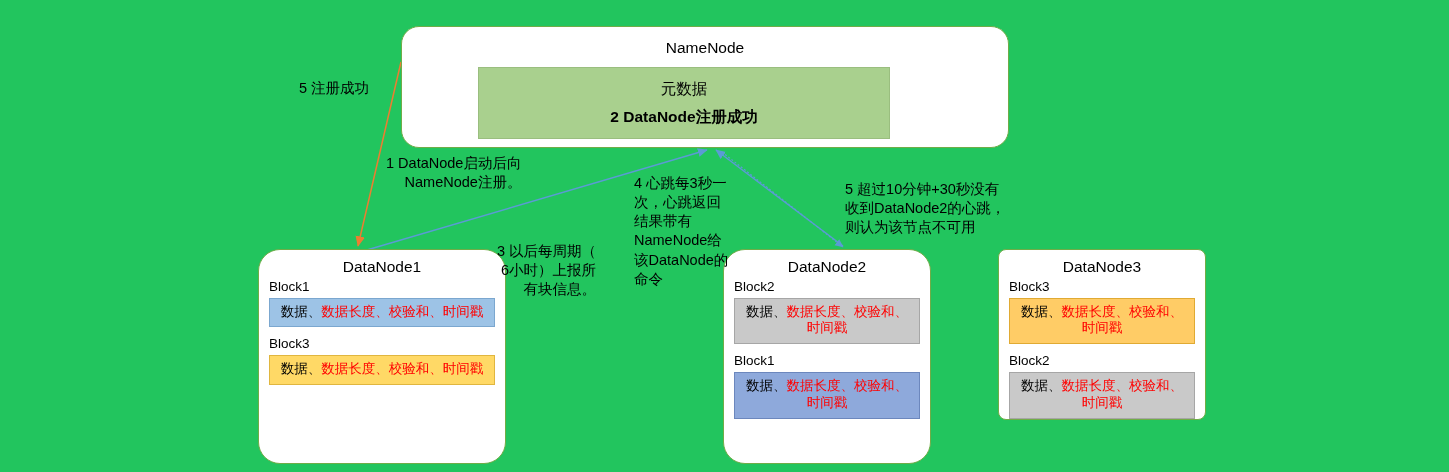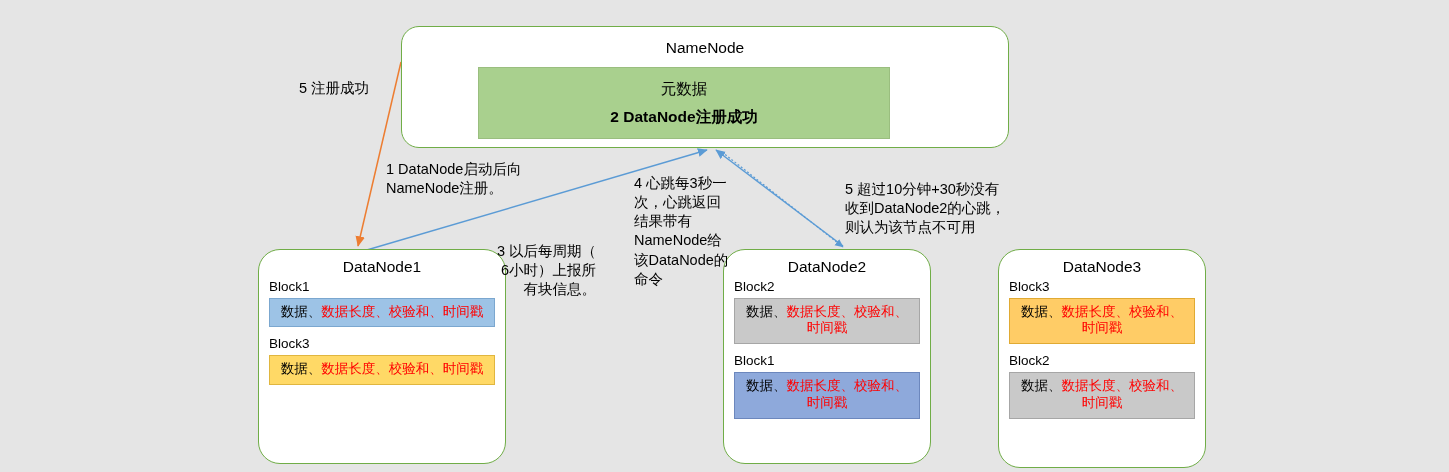--- a/index.html
+++ b/index.html
@@ -8,21 +8,21 @@
     background: #ffffff;
   }
   body {
     font-family: "Liberation Sans", "DejaVu Sans", sans-serif;
     color: #000000;
   }
   #canvas {
     position: relative;
     width: 1449px;
     height: 472px;
-    background: #e5e5e5;
+    background: #22c55e;
     overflow: hidden;
   }
   svg.edges {
     position: absolute;
     left: 0; top: 0;
     width: 1449px;
     height: 472px;
     pointer-events: none;
   }
 
@@ -71,21 +71,21 @@
   }
   .meta-line2 {
     font-size: 15.5px;
     color: #000000;
     font-weight: bold;
   }
 
   
   #datanode1 { left: 258px; top: 249px; width: 248px; height: 215px; }
   #datanode2 { left: 723px; top: 249px; width: 208px; height: 215px; }
-  #datanode3 { left: 998px; top: 249px; width: 208px; height: 219px; }
+  #datanode3 { left: 998px; top: 249px; width: 208px; height: 171px; border-radius: 8px; }
   .node-box .node-title { margin-top: 8px; margin-bottom: 4px; }
 
   .block-group { margin: 0 10px; }
   .block-label {
     font-size: 13.5px;
     color: #000000;
     margin-bottom: 3px;
     line-height: 1.15;
   }
   .block-chip {
@@ -109,21 +109,21 @@
 
   
   .annot {
     position: absolute;
     font-size: 14.5px;
     line-height: 1.32;
     color: #000000;
     white-space: pre-line;
   }
   #annot-2 { left: 299px; top: 79px; }
-  #annot-1 { left: 386px; top: 160px; }
+  #annot-1 { left: 386px; top: 154px; text-align: right; }
   #annot-3 { left: 497px; top: 242px; text-align: right; }
   #annot-4 { left: 634px; top: 174px; width: 120px; }
   #annot-5 { left: 845px; top: 180px; width: 215px; }
 </style>
 </head>
 <body>
 
 <div id="canvas">
 
   <svg class="edges" viewBox="0 0 1449 472">

